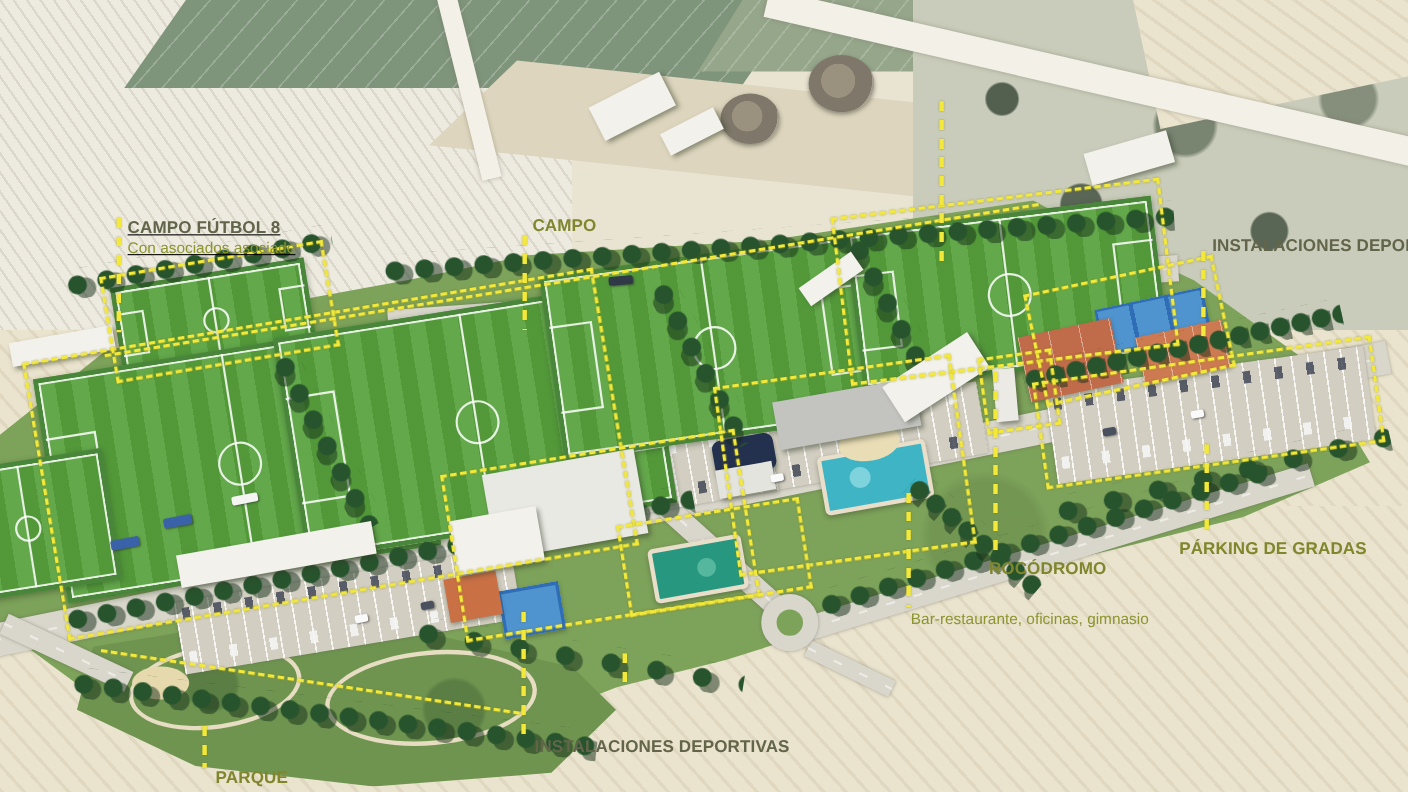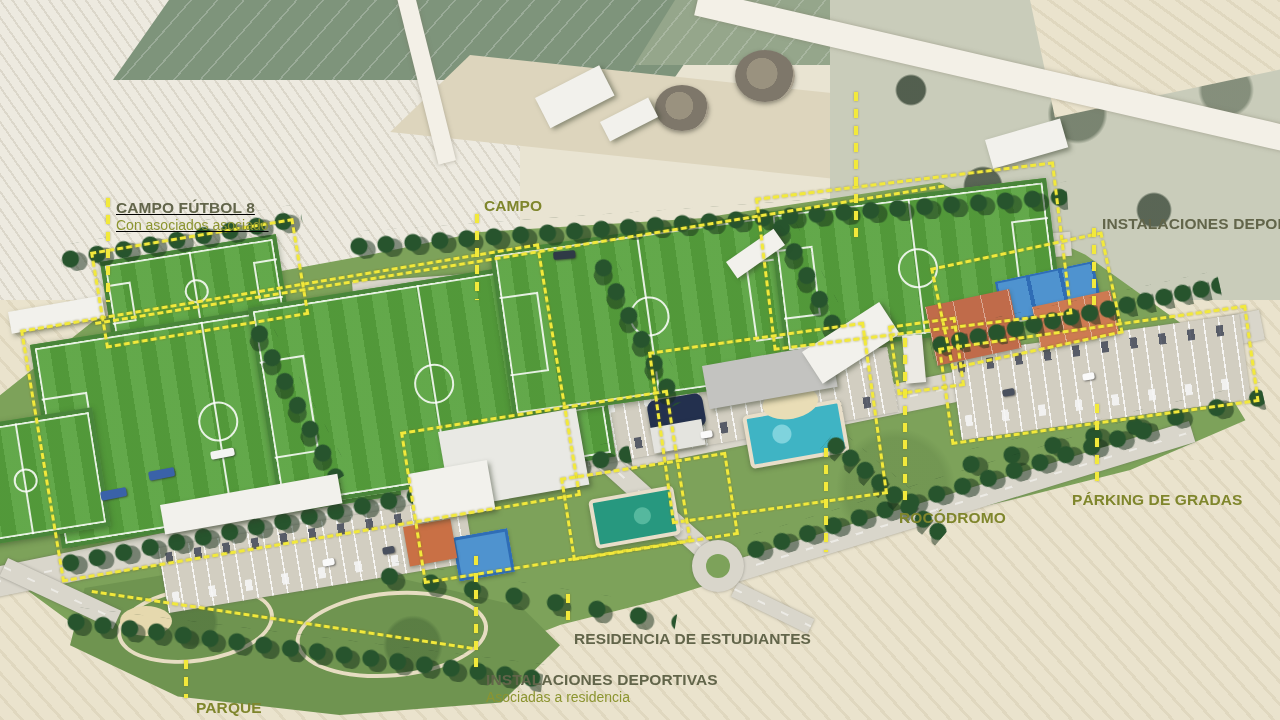--- a/index.html
+++ b/index.html
@@ -249,25 +249,22 @@
   <div class="abs lbl" style="left:1102px;top:214px;">
     <span class="t">INSTALACIONES DEPORTIVAS</span>
   </div>
   <div class="abs lbl yellow" style="left:1072px;top:490px;">
     <span class="t">PÁRKING DE GRADAS</span>
   </div>
   <div class="abs lbl yellow" style="left:899px;top:508px;">
     <span class="t">ROCÓDROMO</span>
   </div>
   <div class="abs lbl" style="left:828px;top:554px;">
-  </div>
-  <div class="abs lbl" style="left:574px;top:629px;">
-    <span class="t">RESIDENCIA DE ESTUDIANTES</span>
+    <span class="s">Bar-restaurante, oficinas, gimnasio</span>
   </div>
   <div class="abs lbl" style="left:486px;top:670px;">
     <span class="t">INSTALACIONES DEPORTIVAS</span>
-    <span class="s">Asociadas a residencia</span>
   </div>
   <div class="abs lbl yellow" style="left:196px;top:698px;">
     <span class="t">PARQUE</span>
   </div>
 
 </div>
 
 </body></html>

